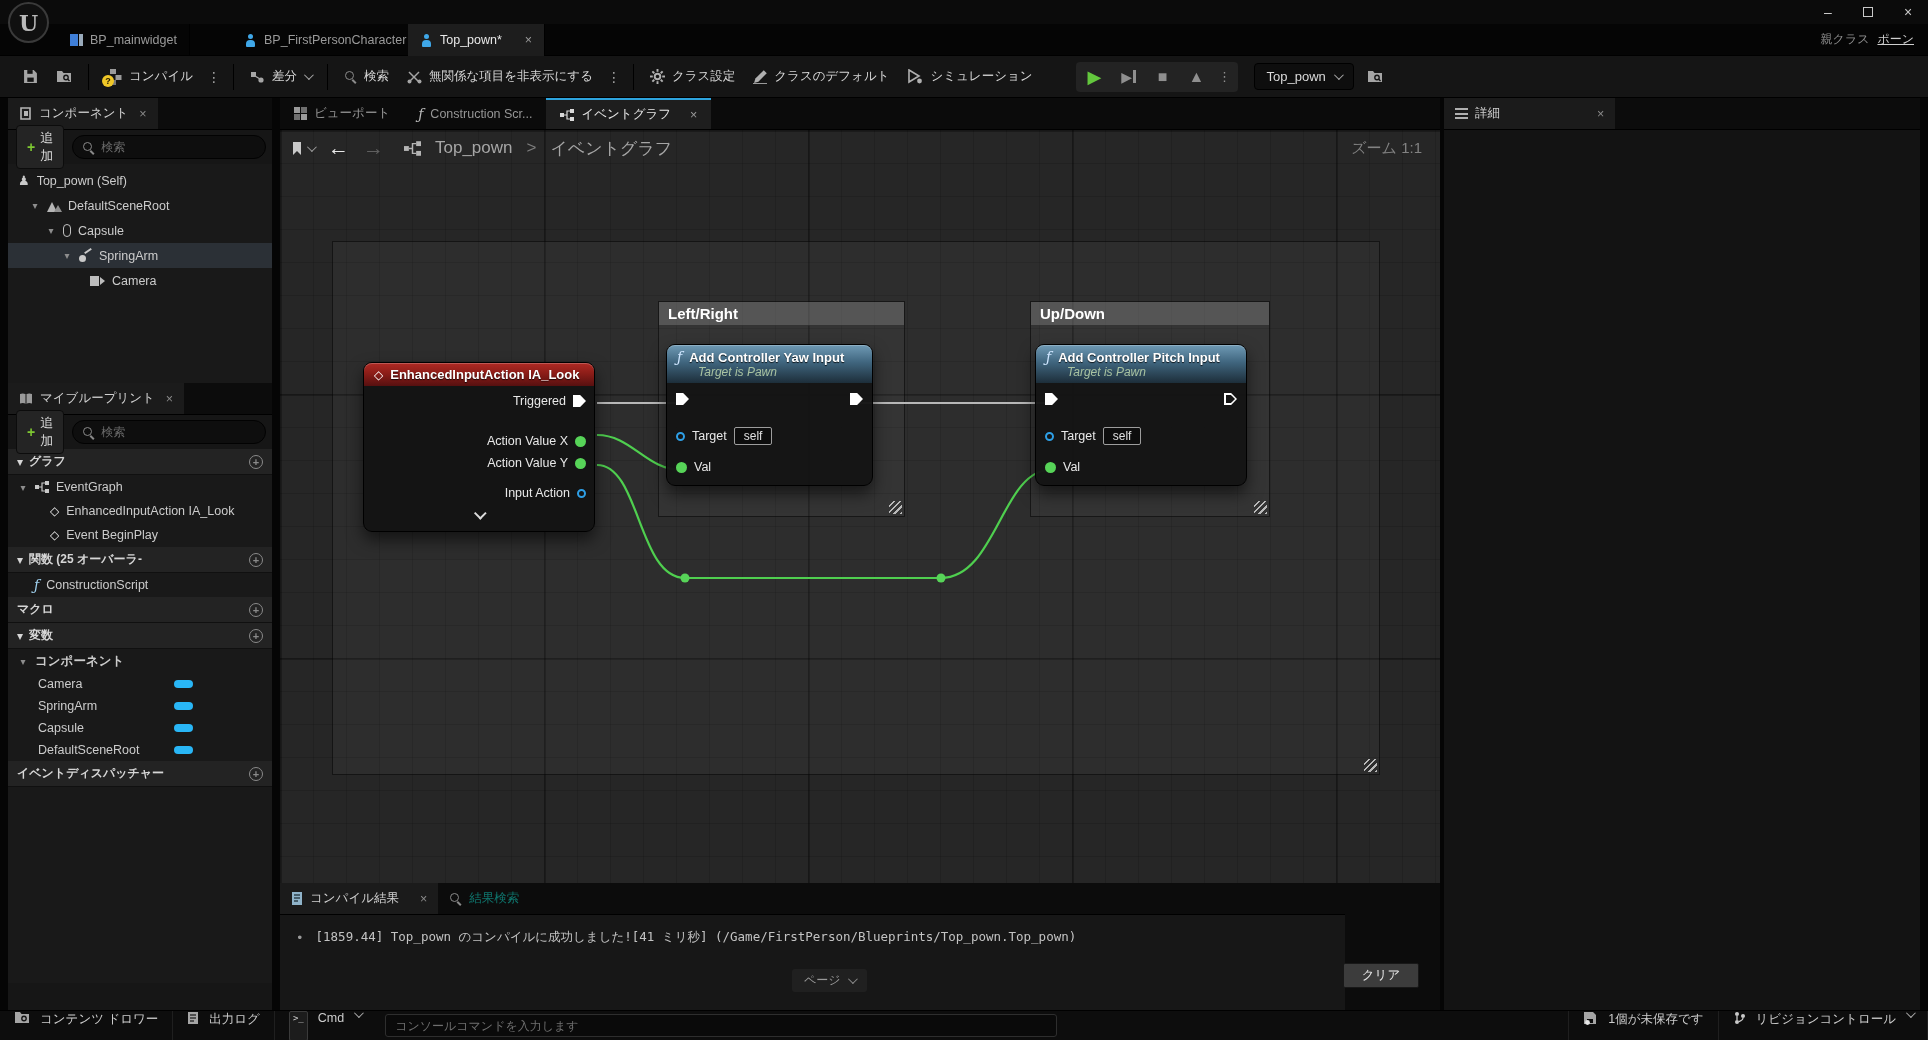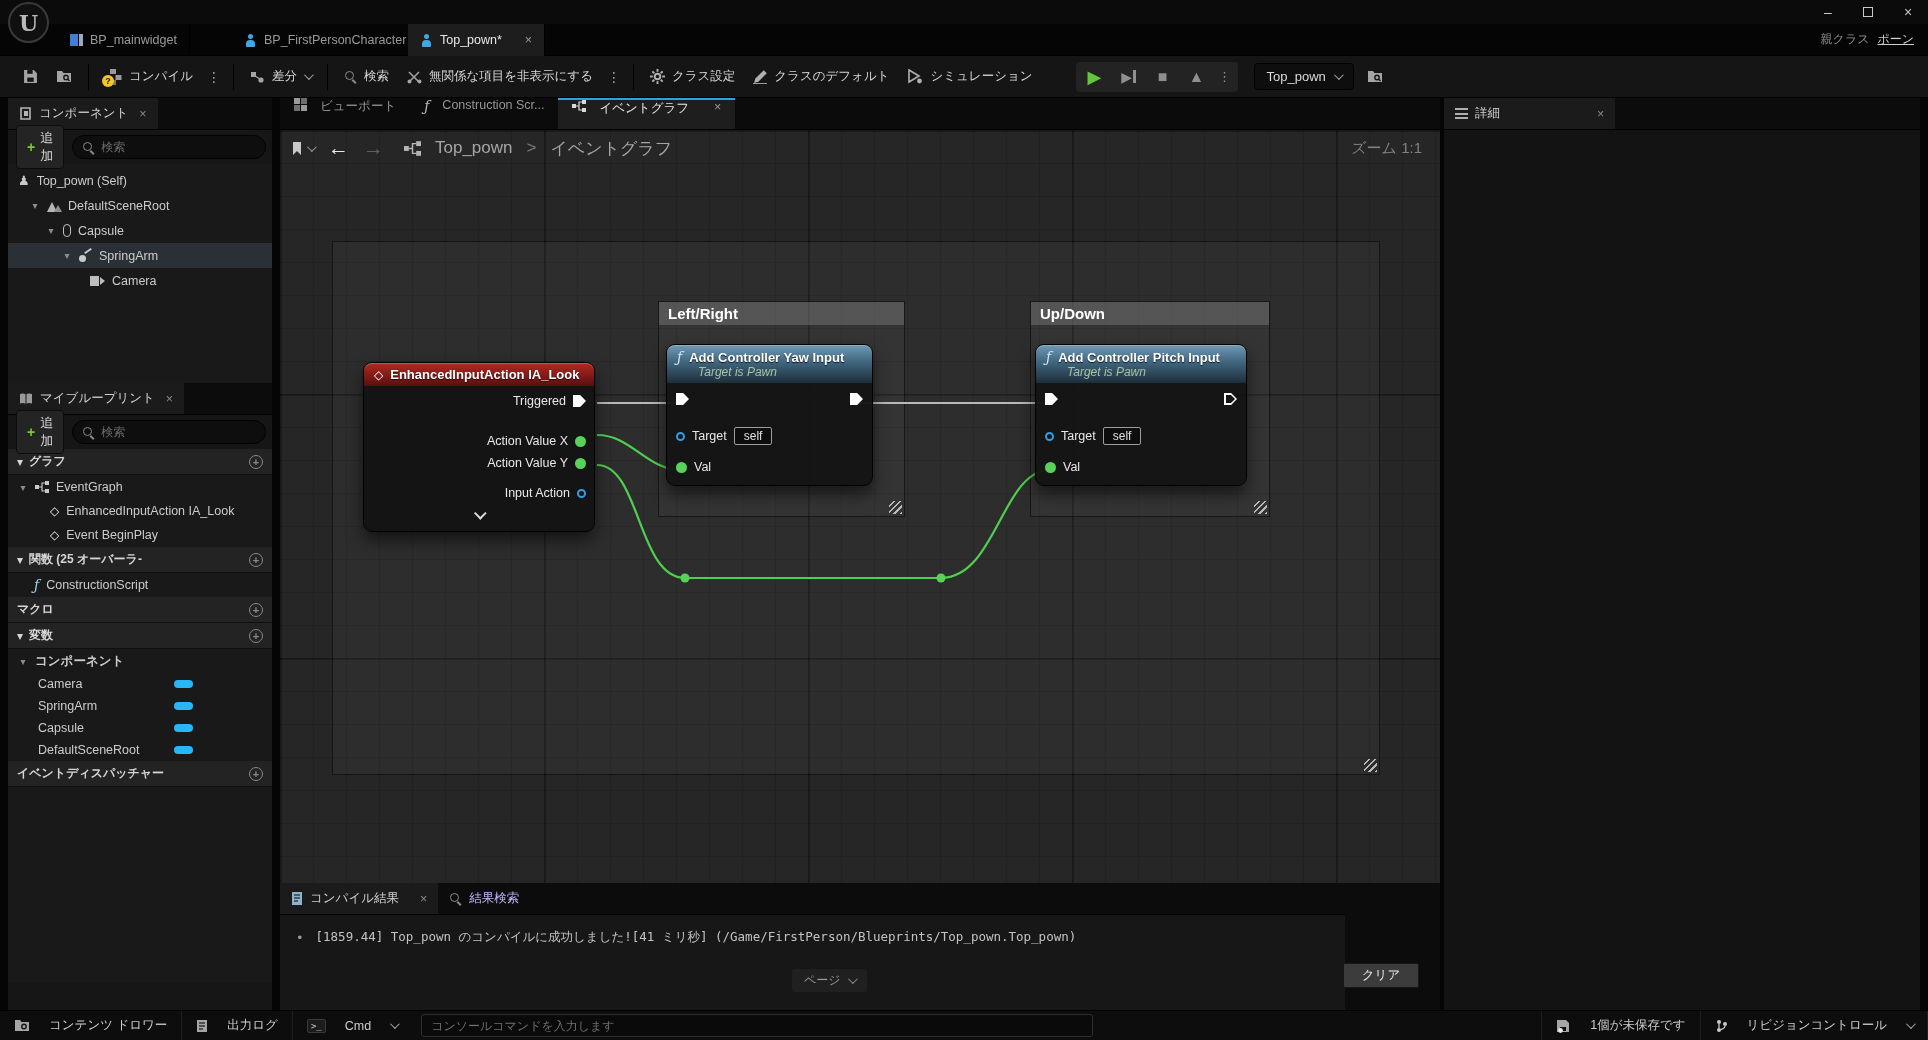--- a/index.html
+++ b/index.html
@@ -47,21 +47,21 @@
   .mag{position:relative;width:13px;height:13px;flex:0 0 13px}
   .mag::before{content:"";position:absolute;left:1px;top:1px;width:7px;height:7px;border:1.6px solid #8a8a8a;border-radius:50%}
   .mag::after{content:"";position:absolute;left:9px;top:9px;width:5px;height:1.8px;background:#8a8a8a;transform:rotate(45deg);transform-origin:0 0}
   .trow{height:25px;display:flex;align-items:center;gap:7px;color:#cccccc;font-size:12.5px}
   .trow .car{color:#8d8d8d;font-size:10px;width:10px;text-align:center}
   .sect{height:26px;display:flex;align-items:center;background:#232323;border-bottom:1px solid #101010;padding:0 9px;color:#d6d6d6;font-weight:bold;font-size:12px;gap:6px}
   .pluscirc{margin-left:auto;width:14px;height:14px;border:1.3px solid #8a8a8a;border-radius:50%;color:#8a8a8a;font-size:11px;line-height:12px;text-align:center}
   .pill{position:absolute;left:166px;width:19px;height:8px;border-radius:4px;background:#29b6f6}
   
   .doctabs{height:32px;background:#0b0b0b;display:flex;border-bottom:1px solid #000}
-  .dtab{display:flex;align-items:flex-start;gap:13px;padding:0 14px;color:#969696;font-size:12.5px}
+  .dtab{display:flex;align-items:center;gap:7px;padding:0 14px;color:#969696;font-size:12.5px}
   .dtab.active{background:#1e1e1e;color:#e6e6e6;border-top:2px solid #2da3dd}
   
   .graph{position:relative;width:1160px;height:753px;overflow:hidden;background-color:#262626;
     background-image:
       linear-gradient(rgba(0,0,0,.30) 2px, transparent 2px),
       linear-gradient(90deg, rgba(0,0,0,.30) 2px, transparent 2px),
       linear-gradient(rgba(0,0,0,.13) 1px, transparent 1px),
       linear-gradient(90deg, rgba(0,0,0,.13) 1px, transparent 1px);
     background-size:264px 264px,264px 264px,33px 33px,33px 33px}
   .breadcrumb{position:absolute;left:0;top:0;width:100%;height:36px;display:flex;align-items:center;gap:14px;padding:0 12px;color:#a8a8a8;z-index:40}
@@ -86,21 +86,21 @@
   .selfbox{border:1px solid #9d9d9d;border-radius:2px;background:rgba(0,0,0,.35);color:#e0e0e0;font-size:12px;padding:1px 9px}
   .nodechev{position:absolute;left:50%;transform:translateX(-50%);width:9px;height:9px;border-right:2px solid #dcdcdc;border-bottom:2px solid #dcdcdc;rotate:45deg}
   
   .compilepanel{position:relative;width:1065px;height:127px;background:#171717}
   .cp-tabs{height:32px;background:#0c0c0c;display:flex;border-bottom:1px solid #000}
   .cp-log{position:absolute;left:16px;top:46px;display:flex;gap:12px;align-items:center;color:#c3c3c3;font-family:"DejaVu Sans Mono","Liberation Mono",monospace;font-size:12.5px}
   .pagebtn{position:absolute;left:512px;top:86px;display:flex;align-items:center;gap:7px;background:#202020;border-radius:3px;padding:3px 12px;color:#9a9a9a;font-size:12px}
   .clearbtn{position:absolute;left:1063px;top:80px;width:76px;height:25px;background:#3c3c3c;border:1px solid #181818;border-radius:2px;color:#e6e6e6;font-size:12.5px;display:flex;align-items:center;justify-content:center}
   
   .statusbar{position:absolute;left:0;top:1010px;width:1928px;height:30px;background:#0d0d0d;border-top:1px solid #000;display:flex;align-items:center}
-  .sbtn{display:flex;align-items:center;gap:19px;height:30px;padding:0 14px;color:#cccccc;font-size:12.5px;border-right:1px solid #1f1f1f;white-space:nowrap}
+  .sbtn{display:flex;gap:10px;height:30px;padding:0 14px;color:#cccccc;font-size:12.5px;border-right:1px solid #1f1f1f;white-space:nowrap}
   .console{width:672px;height:23px;margin-left:10px;background:#0a0a0a;border:1px solid #2e2e2e;border-radius:3px;display:flex;align-items:center;padding:0 9px}
   .console input{flex:1;background:transparent;border:0;outline:0;color:#bbb;font-size:12px;font-family:inherit}
   .console input::placeholder{color:#6f6f6f}
   .promptico{font-family:"DejaVu Sans Mono",monospace;font-size:9px;color:#cfcfcf;background:#1c1c1c;border:1px solid #3a3a3a;border-radius:2px;padding:1px 3px}
   
   .person{position:relative;width:13px;height:13px;flex:0 0 13px}
   .person::before{content:"";position:absolute;left:4px;top:0;width:5px;height:5px;border-radius:50%;background:#3fa7e8}
   .person::after{content:"";position:absolute;left:2px;top:6px;width:9px;height:7px;border-radius:4px 4px 1px 1px;background:#3fa7e8}
   .widgeti{position:relative;width:13px;height:12px;flex:0 0 13px}
   .widgeti::before{content:"";position:absolute;left:0;top:0;width:8px;height:12px;background:#3f7fd8}
@@ -569,21 +569,21 @@
         <div class="ptab">
           <svg width="12" height="13" viewBox="0 0 12 13">
               <rect x="1" y="0" width="10" height="13" fill="#8fb3c9"></rect>
               <line x1="3" y1="3" x2="9" y2="3" stroke="#15232c" stroke-width="1.2"></line>
               <line x1="3" y1="6" x2="9" y2="6" stroke="#15232c" stroke-width="1.2"></line>
               <line x1="3" y1="9" x2="7" y2="9" stroke="#15232c" stroke-width="1.2"></line>
             </svg>
           <span>コンパイル結果</span>
           <span class="x" style="margin-left:14px">×</span>
         </div>
-        <div class="ptab" style="background:transparent;color:#c4b5fd">
+        <div class="ptab" style="background:transparent;color:#0f766e">
           <span class="mag"></span>
           <span>結果検索</span>
         </div>
       </div>
       <div class="cp-log">
         <span style="color:#9a9a9a">•</span>
         <span>[1859.44] Top_pown のコンパイルに成功しました![41 ミリ秒] (/Game/FirstPerson/Blueprints/Top_pown.Top_pown)</span>
       </div>
       <div class="pagebtn">
         <span>ページ</span>

